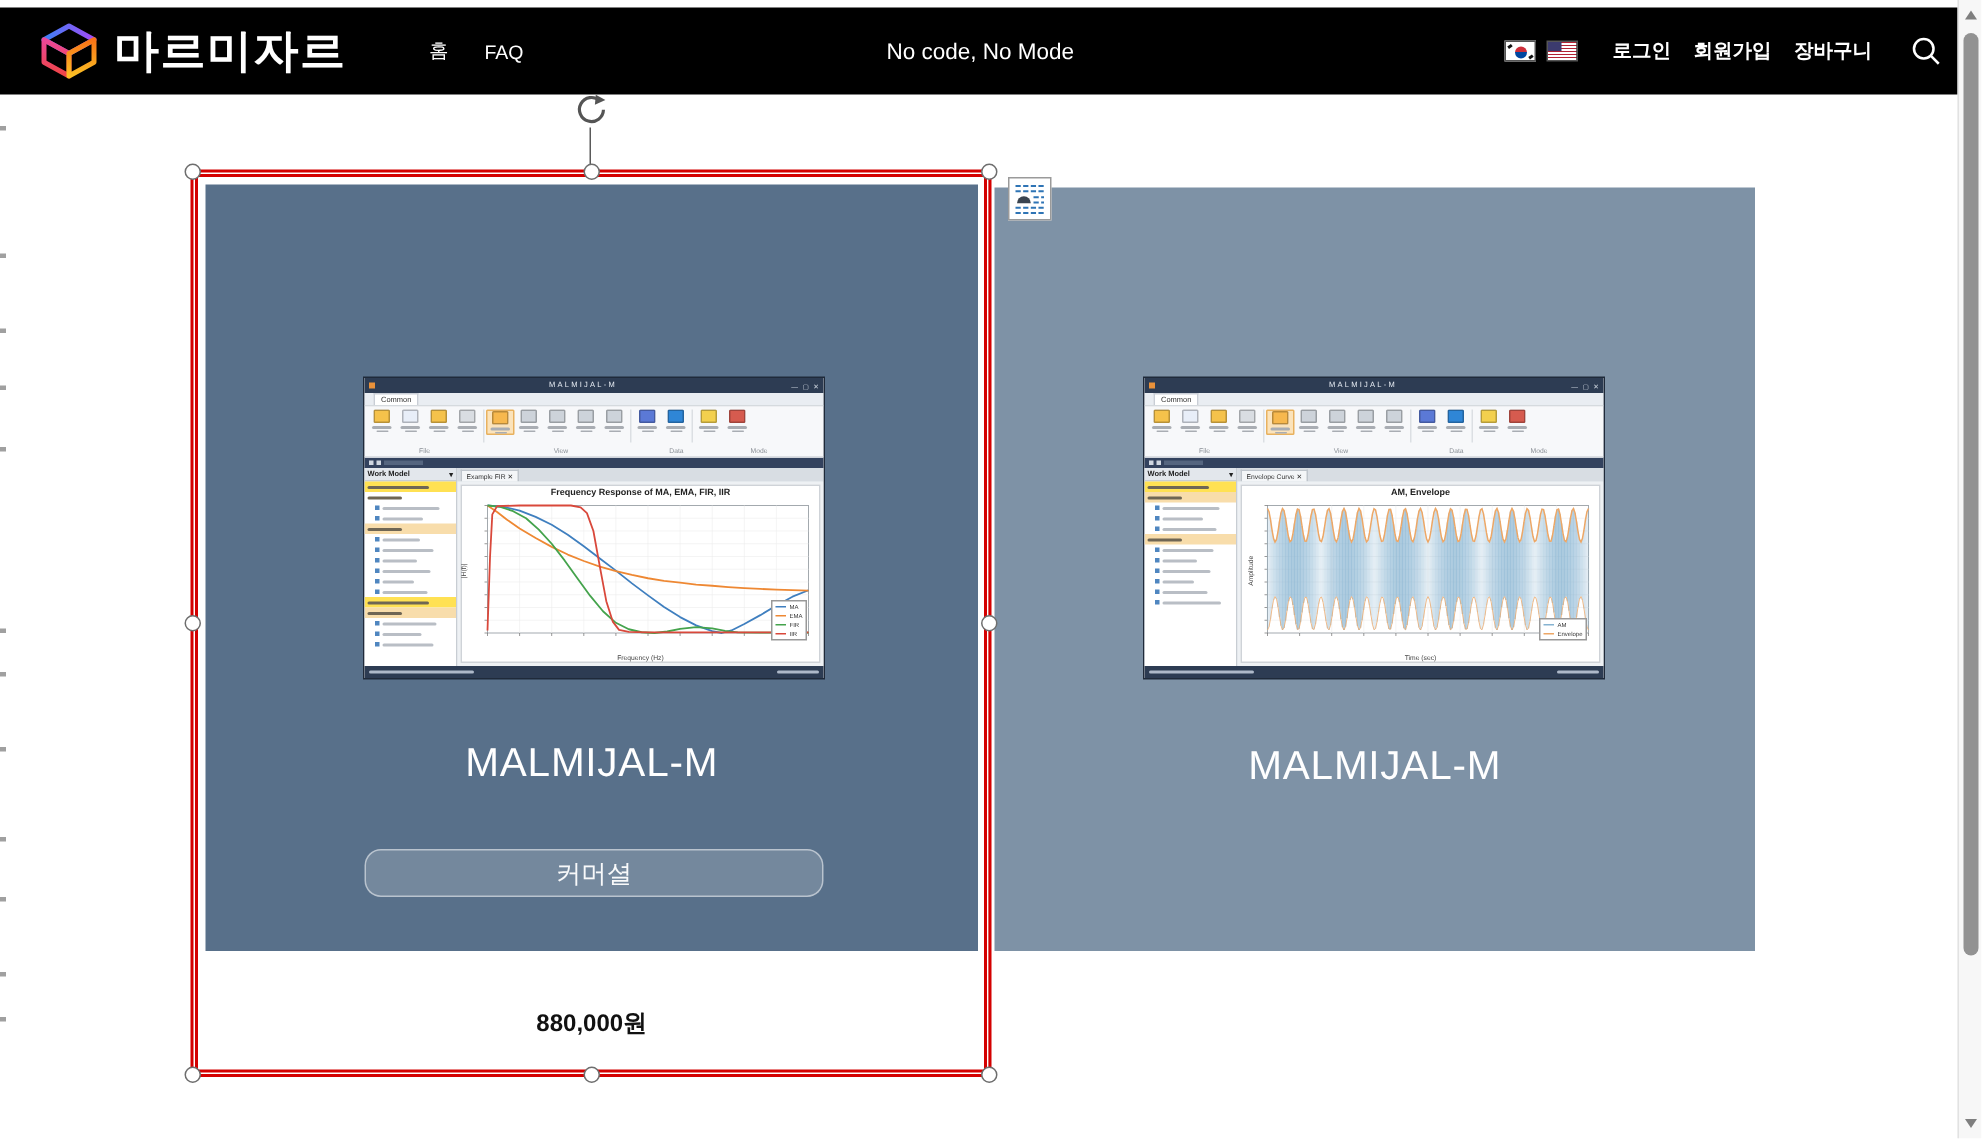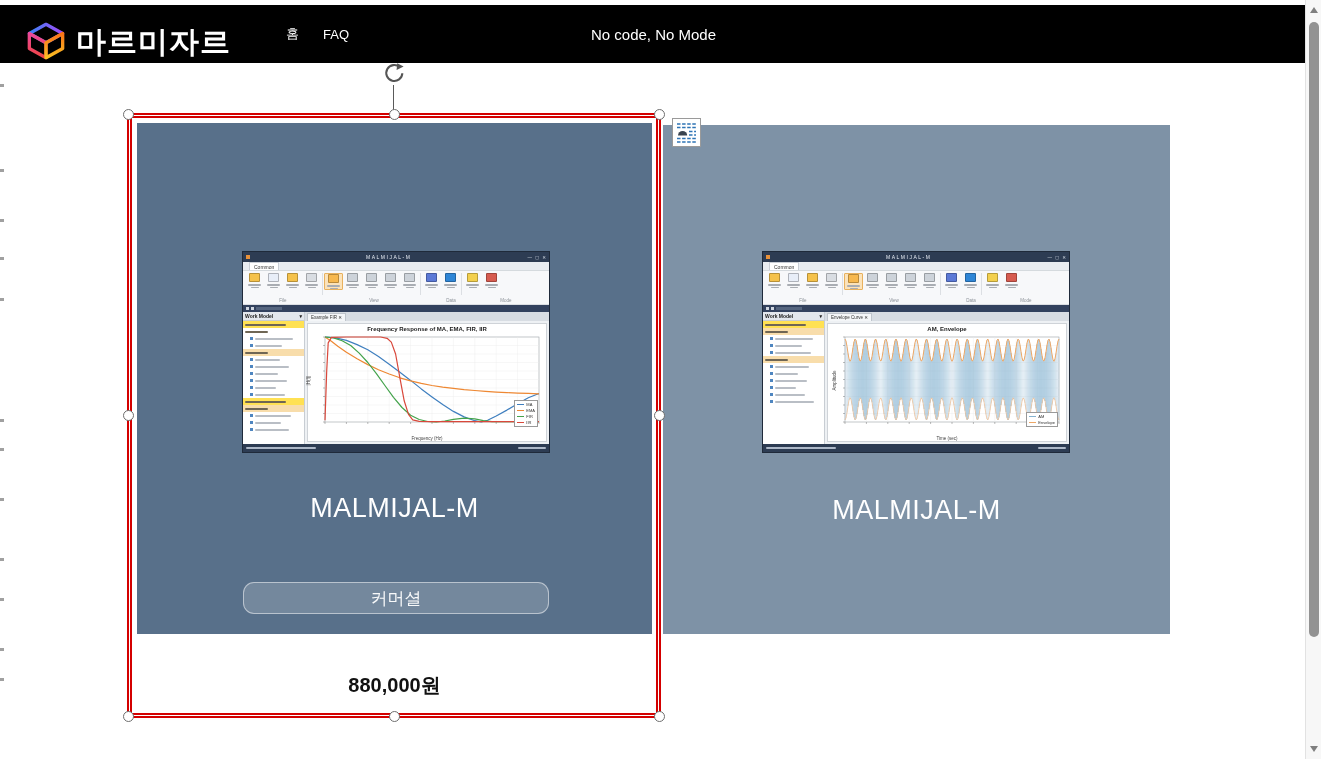--- a/index.html
+++ b/index.html
@@ -1,21 +1,21 @@
 <!DOCTYPE html>
 <html><head>
 <meta charset="utf-8">
 <style>
   * { margin:0; padding:0; box-sizing:border-box; }
   html,body { width:1321px; height:759px; background:#fff; font-family:"Liberation Sans",sans-serif; overflow:hidden; }
   #page { position:relative; width:1321px; height:759px; background:#fff; }
 
   
   .header { position:absolute; left:0; top:5px; width:1307px; height:58px; background:#000; }
-  .brand { position:absolute; left:26px; top:0; height:58px; display:flex; align-items:flex-end; gap:10px; cursor:pointer; }
+  .brand { position:absolute; left:26px; top:0; height:58px; display:flex; align-items:center; gap:10px; cursor:pointer; }
   .brand-text { color:#fff; font-size:30px; font-weight:bold; letter-spacing:1px; }
   .nav { position:absolute; left:286px; top:0; height:58px; display:flex; align-items:center; gap:24px; }
   .nav span { color:#fff; font-size:13px; }
   .tagline { position:absolute; left:0; width:100%; top:0; height:58px; display:flex; align-items:center; justify-content:center; color:#fff; font-size:15px; pointer-events:none; }
   .hright { position:absolute; right:12px; top:0; height:58px; display:flex; align-items:center; gap:17px; }
   .flags { display:flex; gap:7px; margin-right:6px; }
   .flag { width:21px; height:14px; position:relative; border:0.5px solid #555; cursor:pointer; }
   .flag-kr { background:#fff; }
   .flag-kr .tg { position:absolute; left:6px; top:3px; width:8px; height:8px; border-radius:50%; background:linear-gradient(180deg,#cd2e3a 50%,#0047a0 50%); }
   .flag-kr .m1,.flag-kr .m2 { position:absolute; width:3px; height:1.5px; background:#111; }
@@ -34,25 +34,25 @@
   .sb-thumb { position:absolute; top:22px; left:3px; width:10px; height:615px; border-radius:5px; background:#929292; }
 
   
   .tick { position:absolute; left:0; width:4px; height:3px; background:#a0a0a0; }
 
   
   .imgbox { position:absolute; cursor:pointer; }
   .imgbox.left  { left:137px; top:123px; width:515px; height:511px; background:#58708a; }
   .imgbox.right { left:663px; top:125px; width:507px; height:509px; background:#7e92a6; }
   .ptitle { position:absolute; left:0; top:370px; width:100%; text-align:center; color:#fff; font-size:27px; letter-spacing:0.5px; }
-  .pbtn { position:absolute; height:32px; border:1px solid rgba(255,255,255,0.5); border-radius:11px; background:rgba(255,255,255,0.17); color:rgba(255,255,255,0.95); font-size:17px; display:flex; align-items:center; justify-content:center; cursor:pointer;margin-top:16px; }
+  .pbtn { position:absolute; height:32px; border:1px solid rgba(255,255,255,0.5); border-radius:11px; background:rgba(255,255,255,0.17); color:rgba(255,255,255,0.95); font-size:17px; display:flex; align-items:center; justify-content:center; cursor:pointer; }
   .imgbox.left  .pbtn { left:106px; top:443px; width:306px; }
   .imgbox.right .pbtn { left:102px; top:441px; width:304px; }
   .cap { position:absolute; text-align:center; font-size:14px; color:#444; }
-  .price { position:absolute; text-align:center; font-size:20px; font-weight:bold; color:#111; }
+  .price { position:absolute; text-align:center; font-size:16px; font-weight:bold; color:#111; }
   .cap.left,.price.left { left:128px; width:533px; }
   .cap.right,.price.right { left:663px; width:507px; }
   .cap { top:646px; } .price { top:672px; }
 
   
   .sel { position:absolute; left:127px; top:113px; width:534px; height:605px; border:2px solid #d40000; box-shadow:inset 0 0 0 1px #fff, inset 0 0 0 3px #d40000; pointer-events:none; }
   .handle { position:absolute; width:11px; height:11px; border-radius:50%; background:#fff; border:1.5px solid #6e6e6e; pointer-events:auto; }
   .h-nw{left:-6px;top:-6px;} .h-n{left:calc(50% - 5.5px);top:-6px;} .h-ne{right:-6px;top:-6px;}
   .h-w{left:-6px;top:calc(50% - 5.5px);} .h-e{right:-6px;top:calc(50% - 5.5px);}
   .h-sw{left:-6px;bottom:-6px;} .h-s{left:calc(50% - 5.5px);bottom:-6px;} .h-se{right:-6px;bottom:-6px;}
@@ -130,20 +130,43 @@
         <path d="M4 15 L24 26 L24 44 L4 33 Z" fill="none" stroke="url(#gl)" stroke-width="4" stroke-linejoin="round"></path>
         <path d="M44 15 L24 26 L24 44 L44 33 Z" fill="none" stroke="url(#gr)" stroke-width="4" stroke-linejoin="round"></path>
       </svg>
       <span class="brand-text">마르미자르</span>
     </div>
     <div class="nav">
       <span>홈</span>
       <span>FAQ</span>
     </div>
     <div class="tagline">No code, No Mode</div>
+    <div class="hright">
+      <div class="flags">
+        <span class="flag flag-kr">
+            <i class="m1"></i>
+            <i class="tg"></i>
+            <i class="m2"></i>
+          </span>
+        <span class="flag flag-us">
+            <i class="canton"></i>
+          </span>
+      </div>
+      <div class="alinks">
+        <span>로그인</span>
+        <span>회원가입</span>
+        <span>장바구니</span>
+      </div>
+      <span class="searchbtn">
+        <svg width="22" height="22" viewBox="0 0 22 22">
+          <circle cx="9.5" cy="9.5" r="6.5" fill="none" stroke="#fff" stroke-width="1.7"></circle>
+          <line x1="14.3" y1="14.3" x2="19.5" y2="19.5" stroke="#fff" stroke-width="1.7"></line>
+        </svg>
+      </span>
+    </div>
   </div>
 
   <div class="tick" style="top:84px"></div>
   <div class="tick" style="top:169px"></div>
   <div class="tick" style="top:219px"></div>
   <div class="tick" style="top:257px"></div>
   <div class="tick" style="top:298px"></div>
   <div class="tick" style="top:419px"></div>
   <div class="tick" style="top:448px"></div>
   <div class="tick" style="top:498px"></div>

